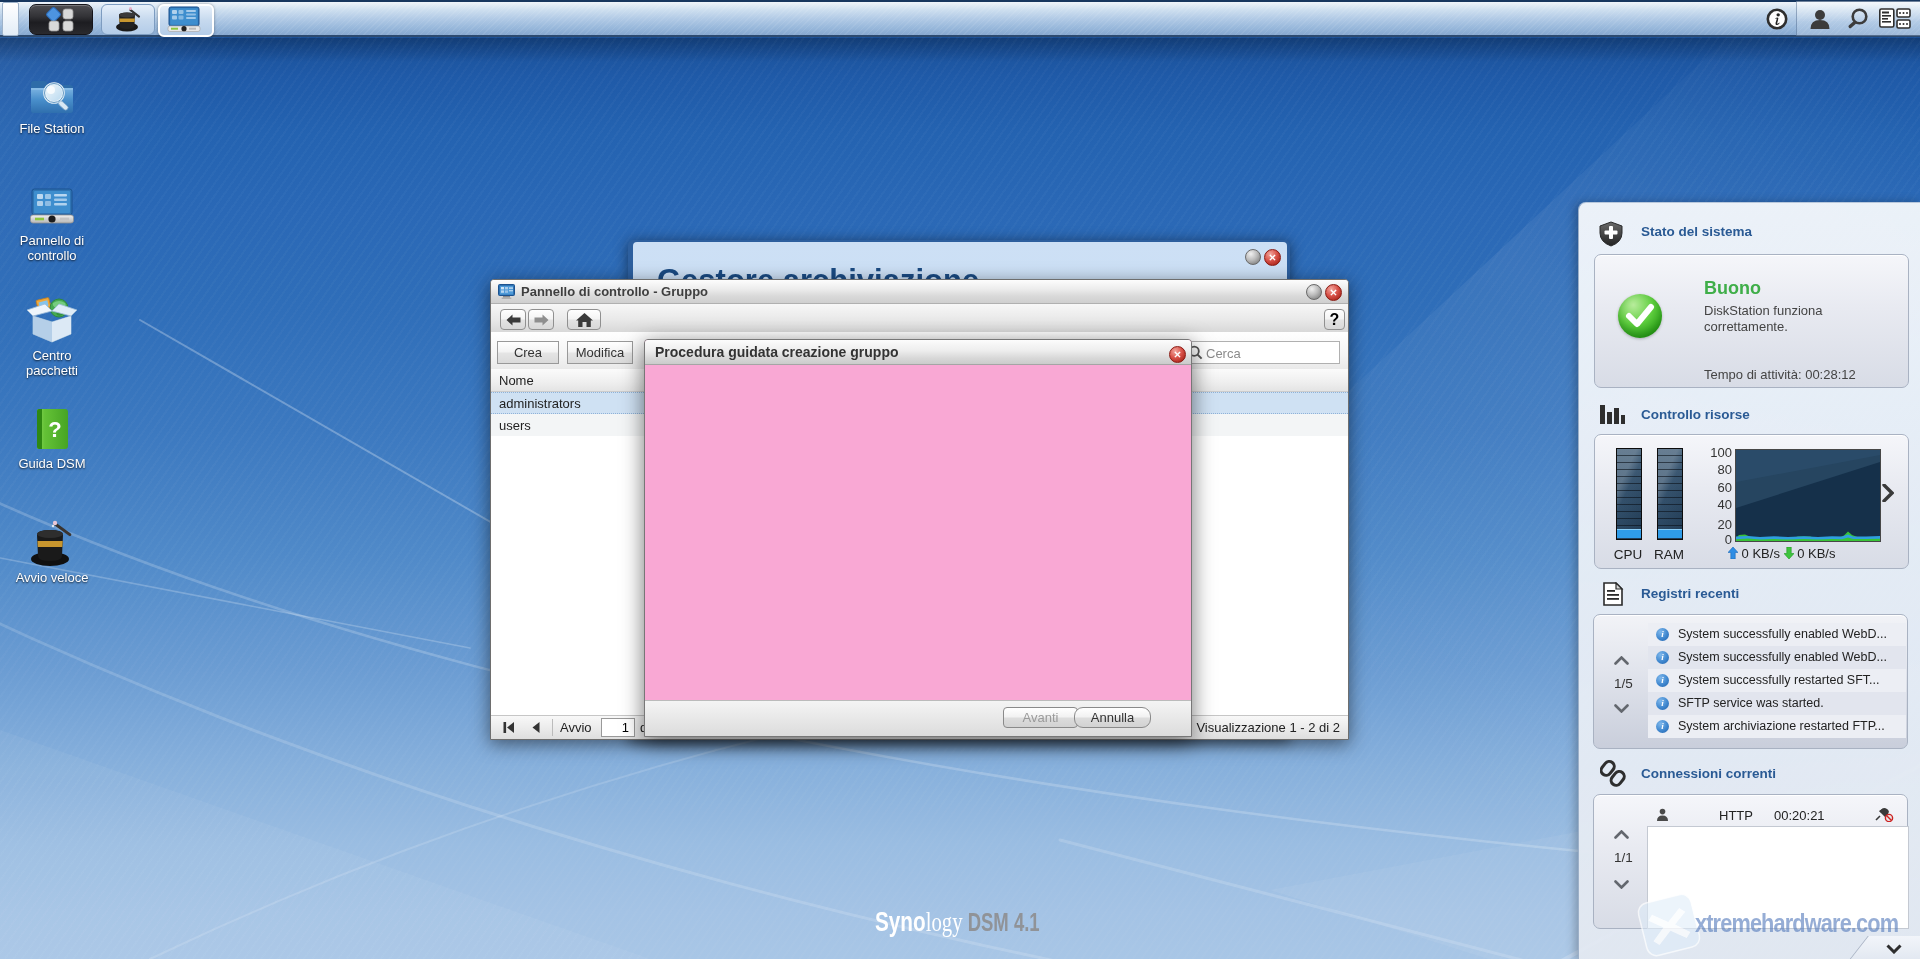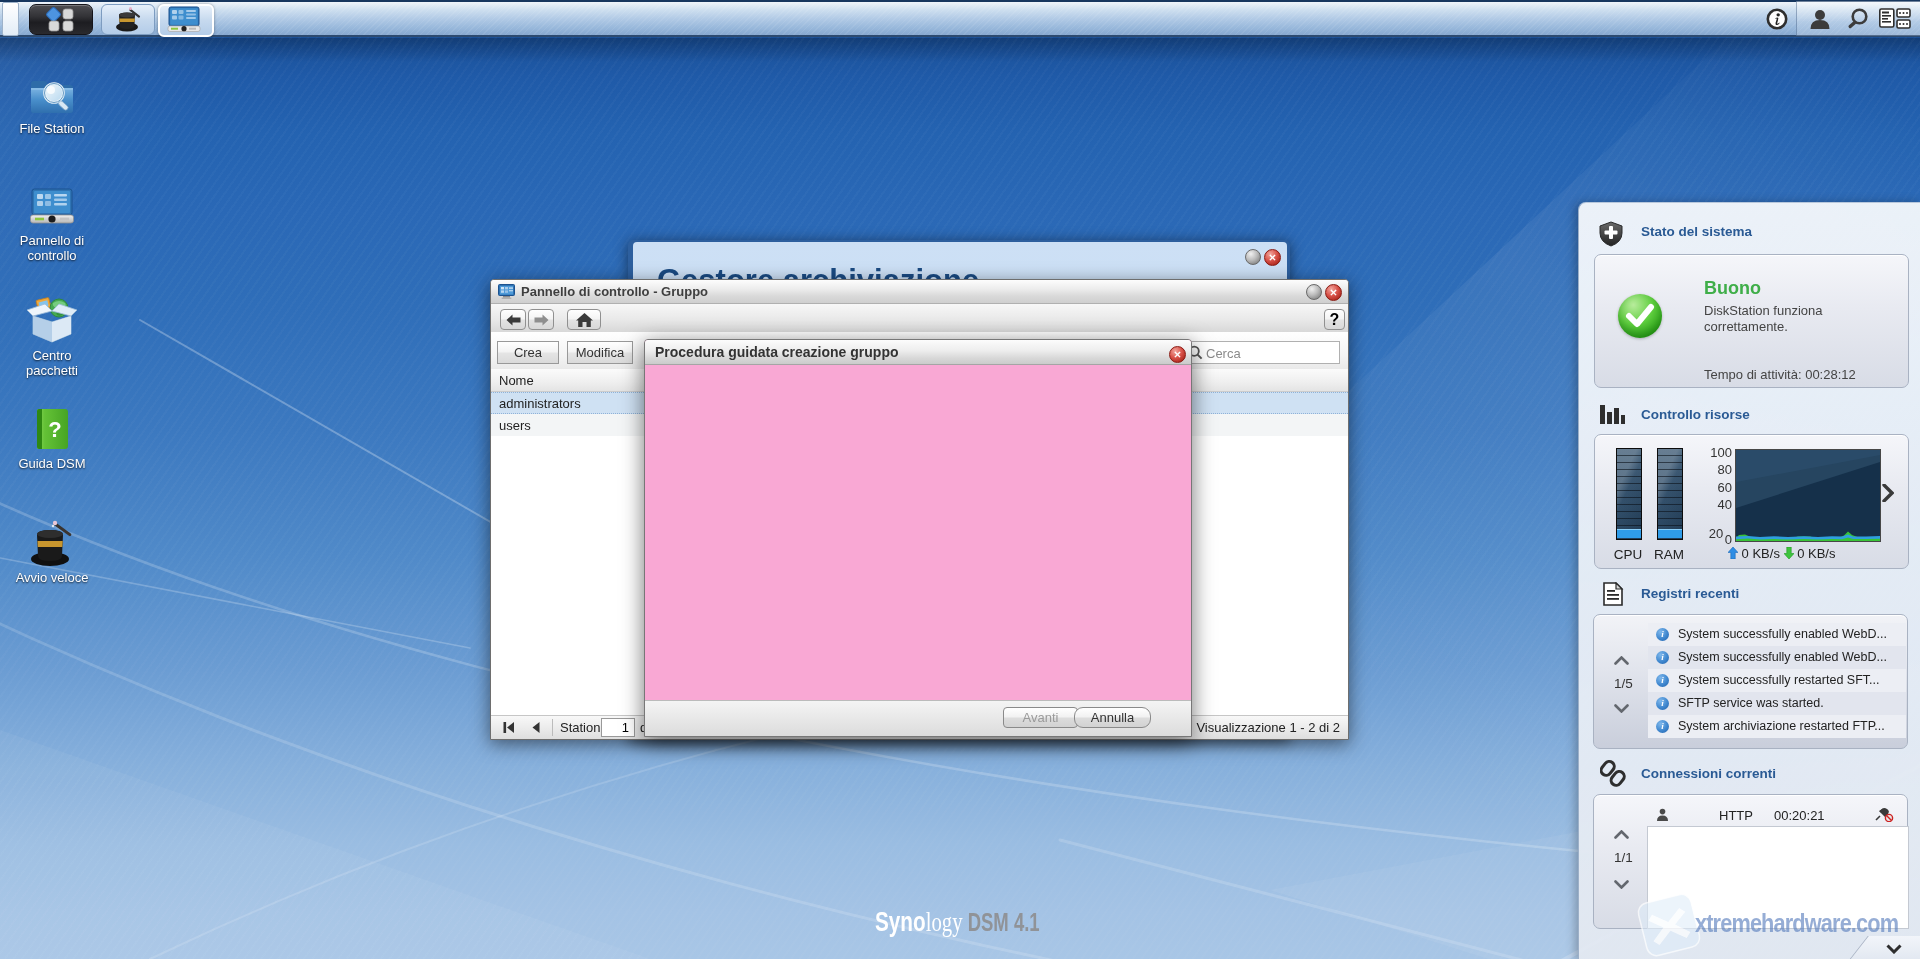--- a/index.html
+++ b/index.html
@@ -191,21 +191,21 @@
       </div>
 <div id="cp-status">
  <svg width="11" height="11" viewBox="0 0 11 11" style="position:absolute;left:12px;top:6px;">
           <rect x="0.5" y="0" width="2.6" height="11" fill="#333"></rect>
           <path d="M11 0 L11 11 L4 5.5 Z" fill="#333"></path>
         </svg>
  <svg width="8" height="11" viewBox="0 0 8 11" style="position:absolute;left:41px;top:6px;">
           <path d="M7.5 0 L7.5 11 L0.5 5.5 Z" fill="#333"></path>
         </svg>
  <div style="position:absolute;left:61px;top:3px;width:1px;height:17px;background:#bbb;"></div>
- <div class="gridtxt" style="left:69px;top:4px;">Station</div>
+ <div class="gridtxt" style="left:69px;top:4px;">Avvio</div>
  <div style="position:absolute;left:110px;top:2px;width:34px;height:19px;border:1px solid #999;background:#fff;font-size:13px;text-align:right;line-height:18px;padding-right:5px;box-sizing:border-box;">1</div>
  <div class="gridtxt" style="left:149px;top:4px;">di 1</div>
  <div style="position:absolute;left:174px;top:3px;width:1px;height:17px;background:#bbb;"></div>
  <svg width="8" height="11" viewBox="0 0 8 11" style="position:absolute;left:188px;top:6px;">
           <path d="M0.5 0 L0.5 11 L7.5 5.5 Z" fill="#333"></path>
         </svg>
  <svg width="11" height="11" viewBox="0 0 11 11" style="position:absolute;left:215px;top:6px;">
           <path d="M0 0 L0 11 L7 5.5 Z" fill="#333"></path>
           <rect x="7.9" y="0" width="2.6" height="11" fill="#333"></rect>
         </svg>
@@ -261,21 +261,21 @@
  <div class="sb-h" style="left:62px;top:204px;">Controllo risorse</div>
  <div class="sb-card" style="top:231px;height:135px;">
    <div class="meter" style="left:21px;"></div>
    <div class="meter" style="left:62px;"></div>
    <div style="position:absolute;left:15px;top:112px;width:36px;font-size:13.5px;color:#222;text-align:center;">CPU</div>
    <div style="position:absolute;left:56px;top:112px;width:36px;font-size:13.5px;color:#222;text-align:center;">RAM</div>
    <div class="ylab" style="top:9.5px;">100</div>
    <div class="ylab" style="top:27px;">80</div>
    <div class="ylab" style="top:44.5px;">60</div>
    <div class="ylab" style="top:62px;">40</div>
-   <div class="ylab" style="top:91px;text-align:center;">20</div>
+   <div class="ylab" style="top:82px;">20</div>
    <div class="ylab" style="top:97px;">0</div>
    <div style="position:absolute;left:140px;top:14px;width:144px;height:91px;border:1px solid #474747;background:#15304a;">
      <svg width="144" height="92" viewBox="0 0 144 92" style="position:absolute;left:0;top:0;">
       <path d="M0 0 L144 0 L144 12 L0 58 Z" fill="#264560"></path>
       <path d="M0 0 L144 0 L144 5 L0 32 Z" fill="#2c4e6c" opacity=".75"></path>
       <path d="M0 88 L3 85 L9 84.5 L16 87.5 L56 88 L62 86.5 L74 86.5 L80 88 L102 88 L108 85.5 L112 81.5 L116 85 L124 88 L144 88 L144 91 L0 91 Z" fill="#38c438"></path>
       <path d="M0 86.5 L12 86 L24 87 L38 86.2 L52 87 L68 86.2 L82 87 L96 86.2 L106 86.6 L112 84.5 L117 86.4 L130 86.4 L144 86 L144 88.8 L130 89 L117 89 L112 87.5 L106 89.3 L96 89 L82 89.6 L68 89 L52 89.6 L38 89 L24 89.6 L12 88.6 L0 89.2 Z" fill="#2f9fe0"></path>
      </svg>
    </div>
    <div style="position:absolute;left:133px;top:111px;font-size:13px;color:#222;">

